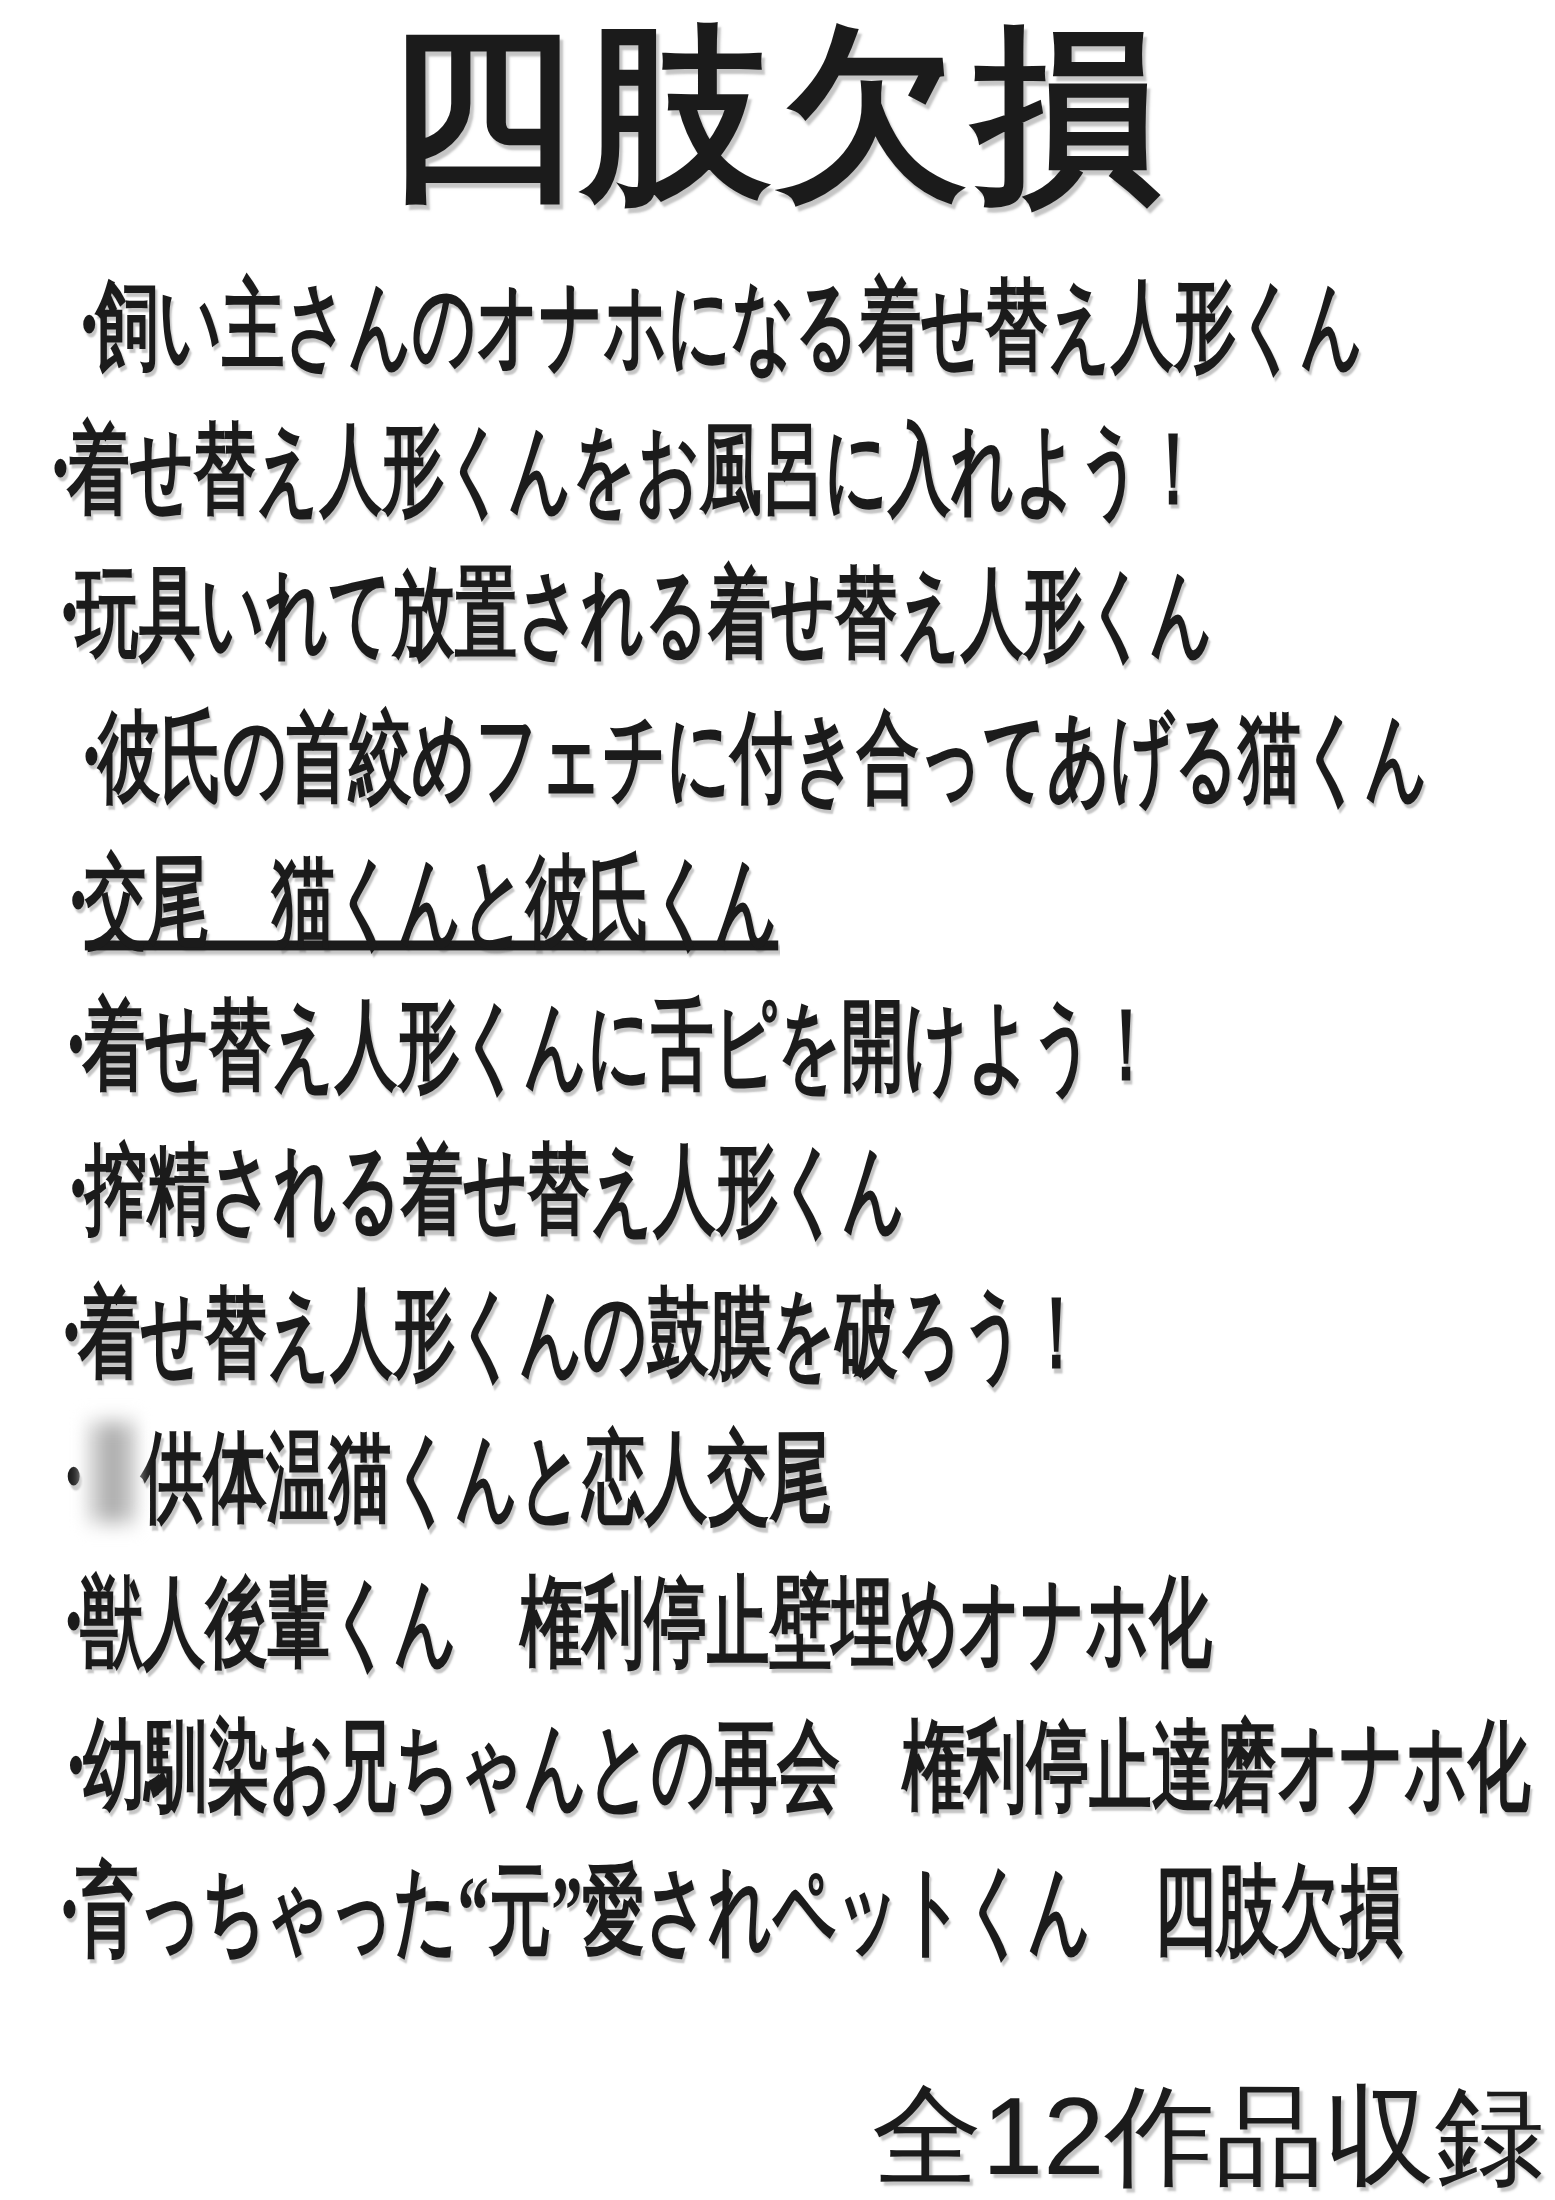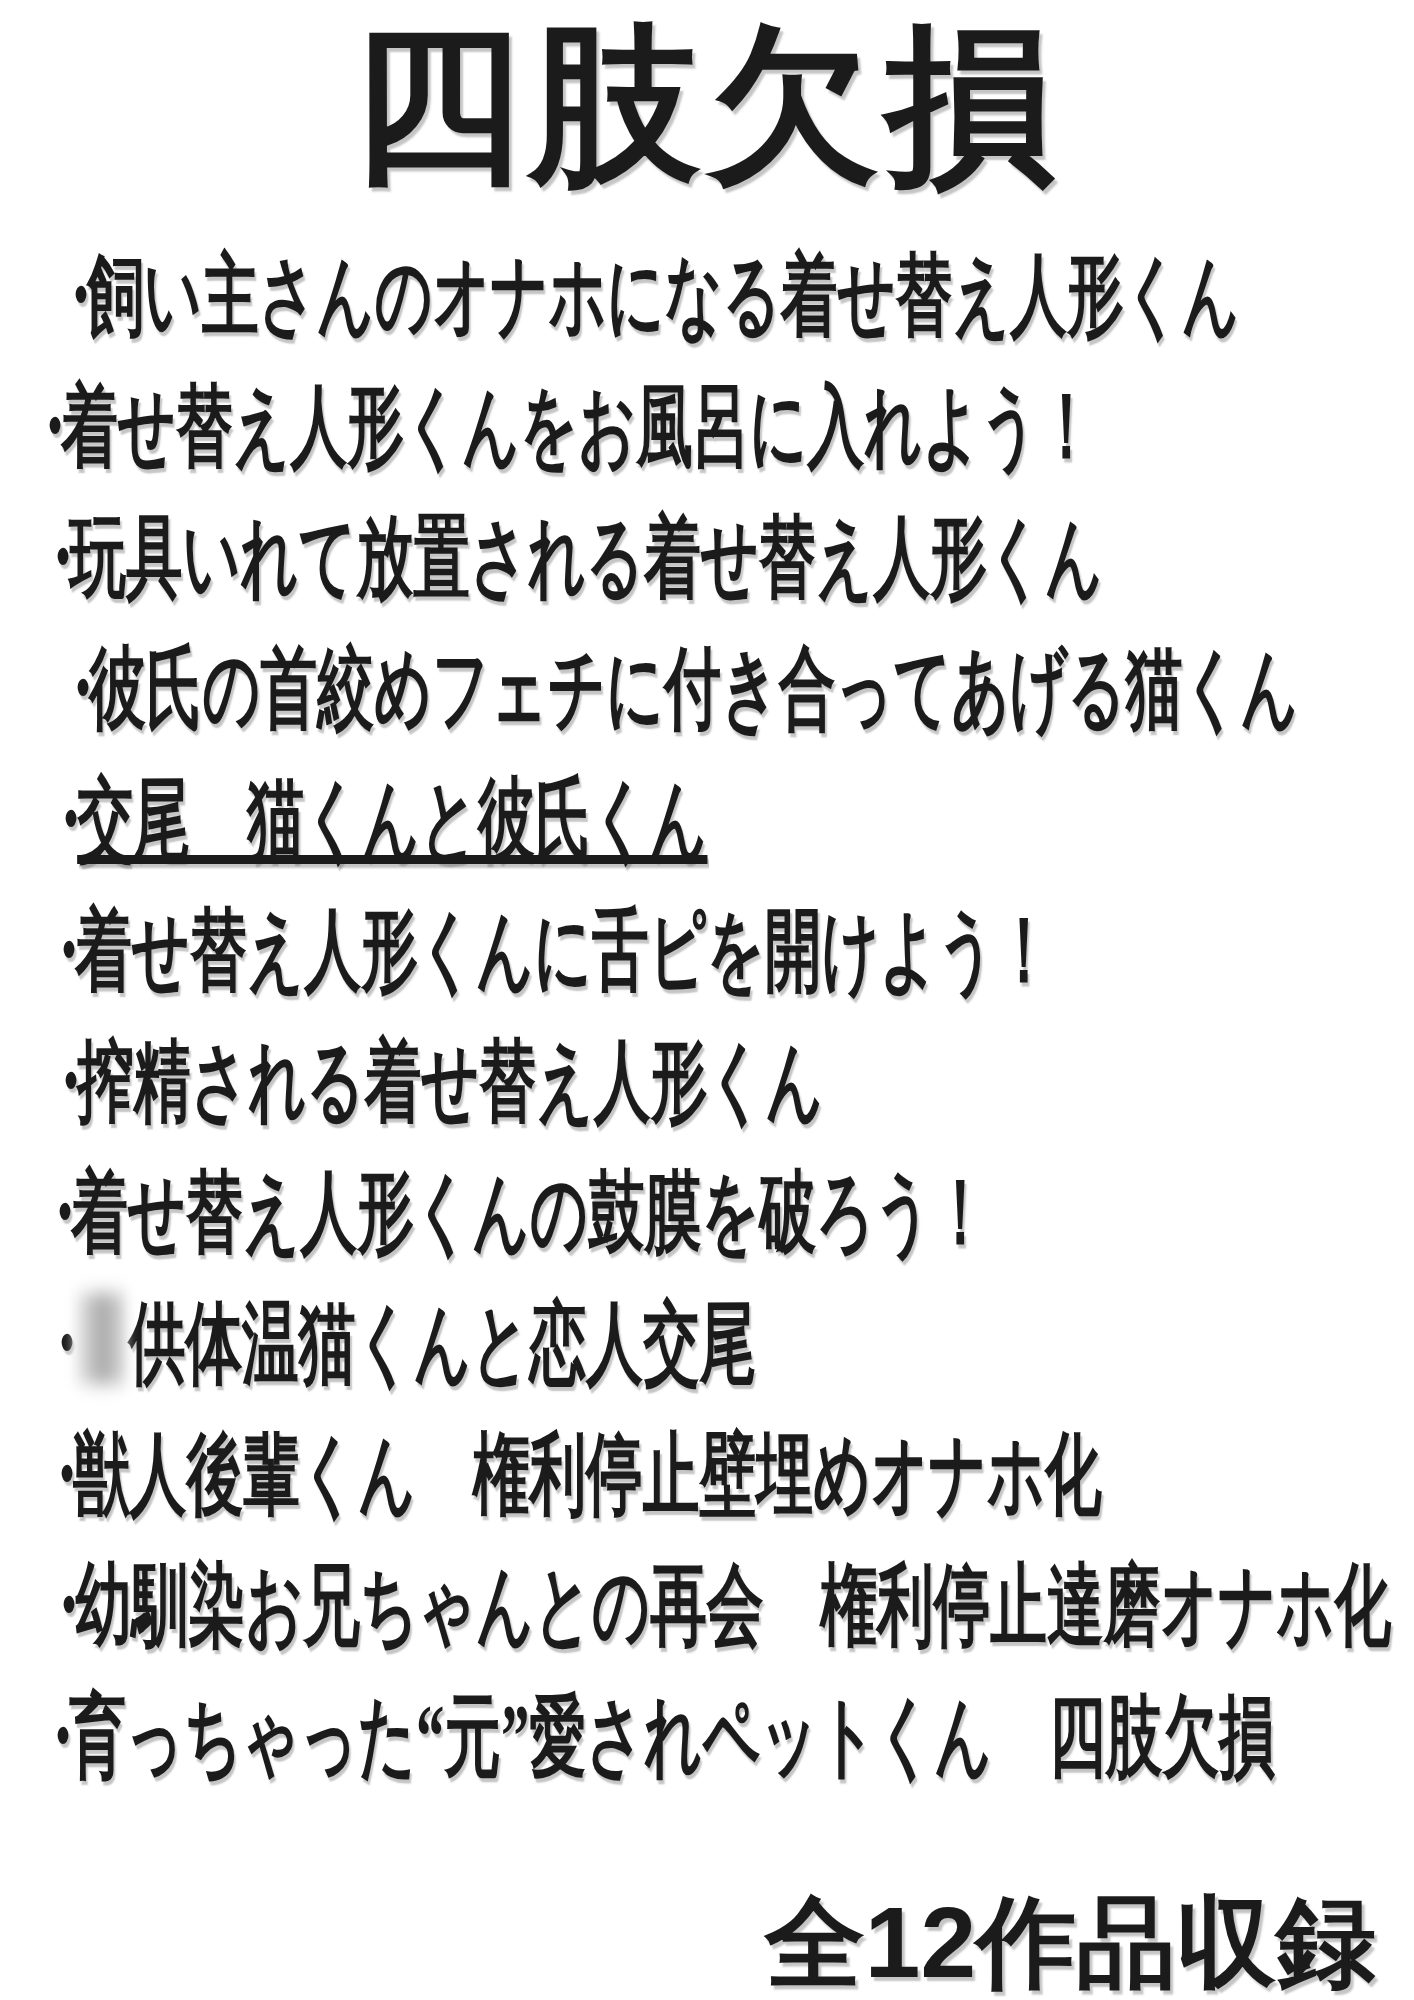--- a/index.html
+++ b/index.html
@@ -71,24 +71,24 @@
   .toc li:nth-child(5)  { padding-left: 16px; text-decoration: underline; }
   .toc li:nth-child(6)  { padding-left: 14px; }
   .toc li:nth-child(7)  { padding-left: 16px; }
   .toc li:nth-child(8)  { padding-left: 0; margin-left: 10px; }
   .toc li:nth-child(9)  { padding-left: 12px; }
   .toc li:nth-child(10) { padding-left: 12px; }
   .toc li:nth-child(11) { padding-left: 14px; }
   .toc li:nth-child(12) { padding-left: 8px; }
   .page-footer {
     position: absolute;
-    right: 38px;
+    right: 10px;
     bottom: 8px;
     font-family: "Liberation Sans", sans-serif;
-    font-weight: 700;
+    font-weight: 400;
     font-size: 100px;
     line-height: 1.0;
     color: #1b1b1b;
     text-shadow: 3px 4px 2px rgba(90,90,90,0.35);
     white-space: nowrap;
   }
 </style>
 </head>
 <body>
 

